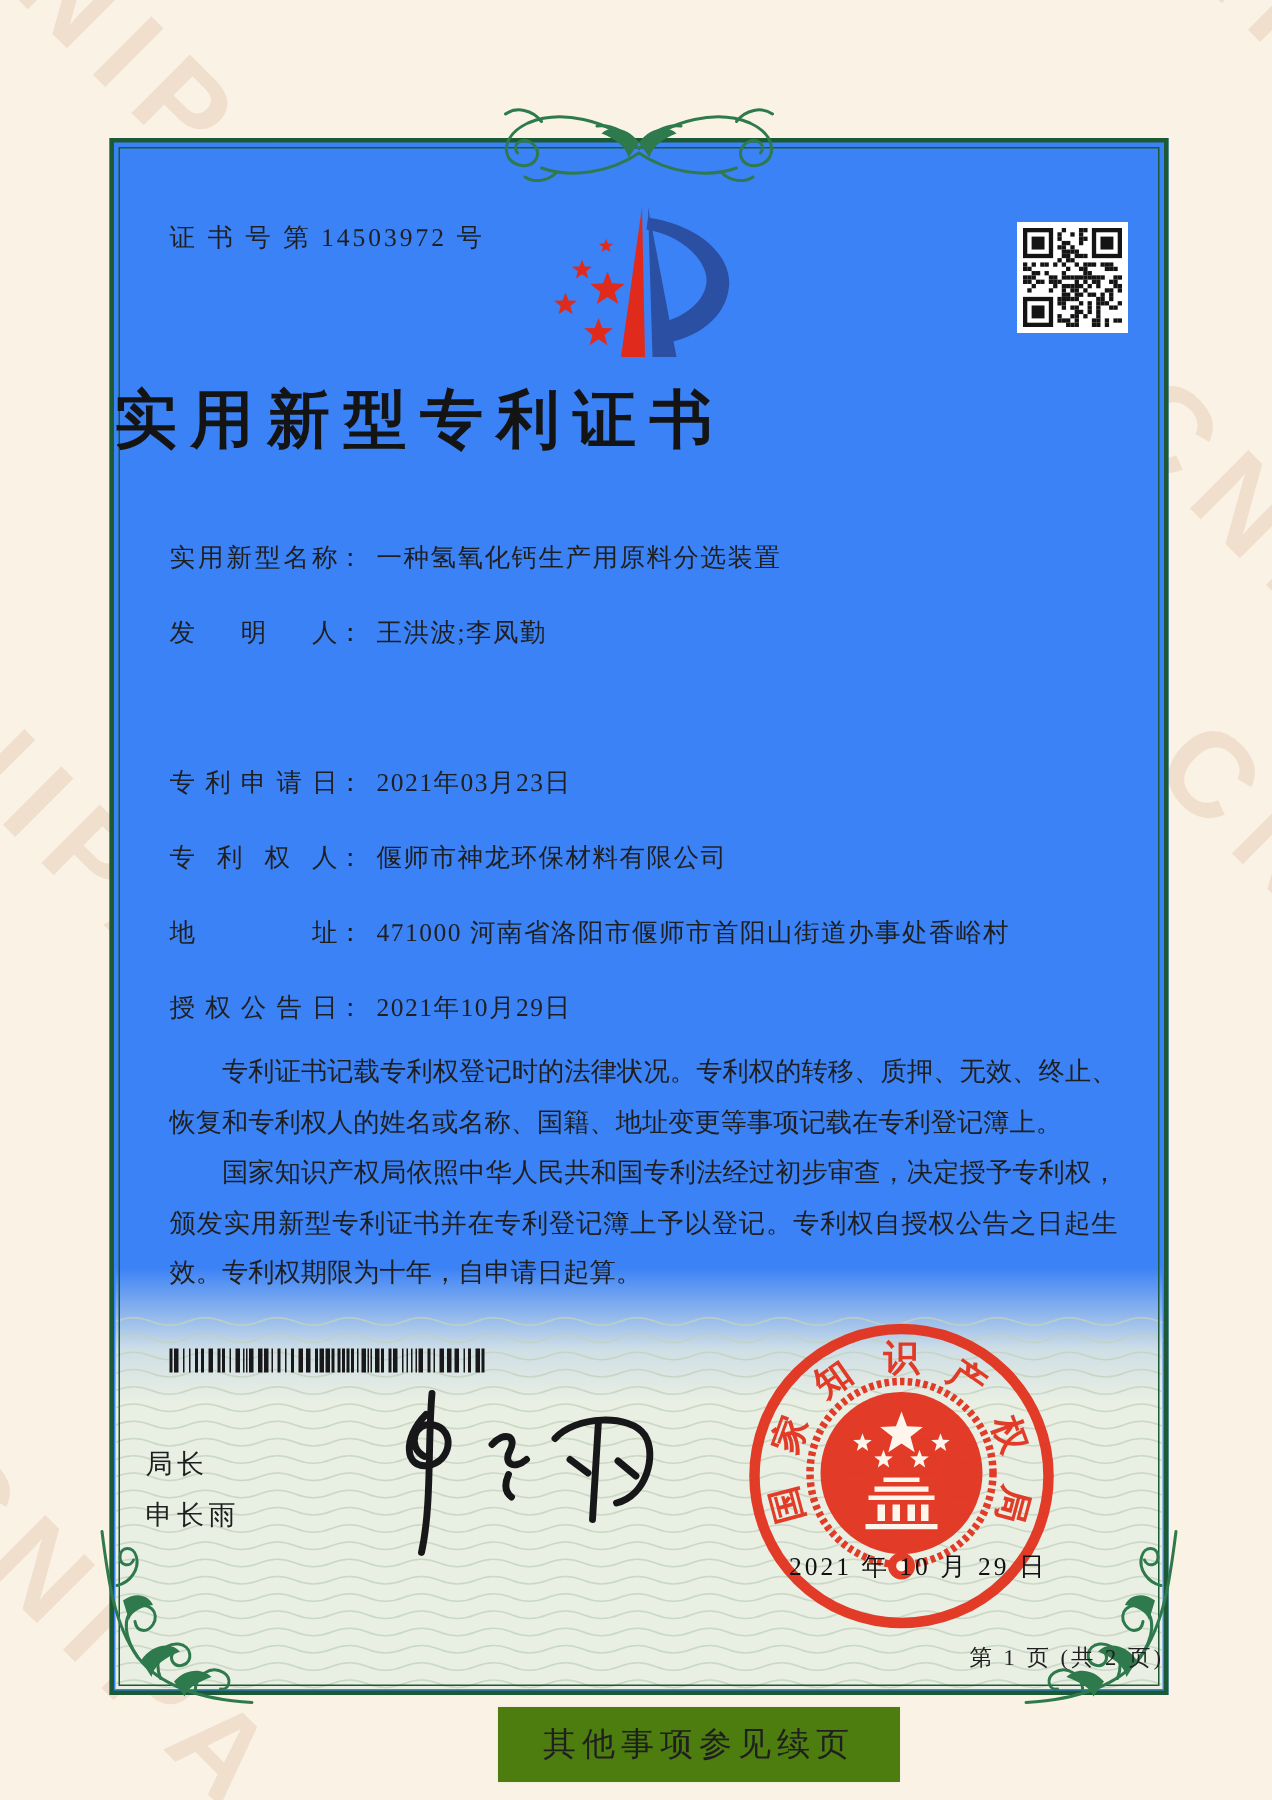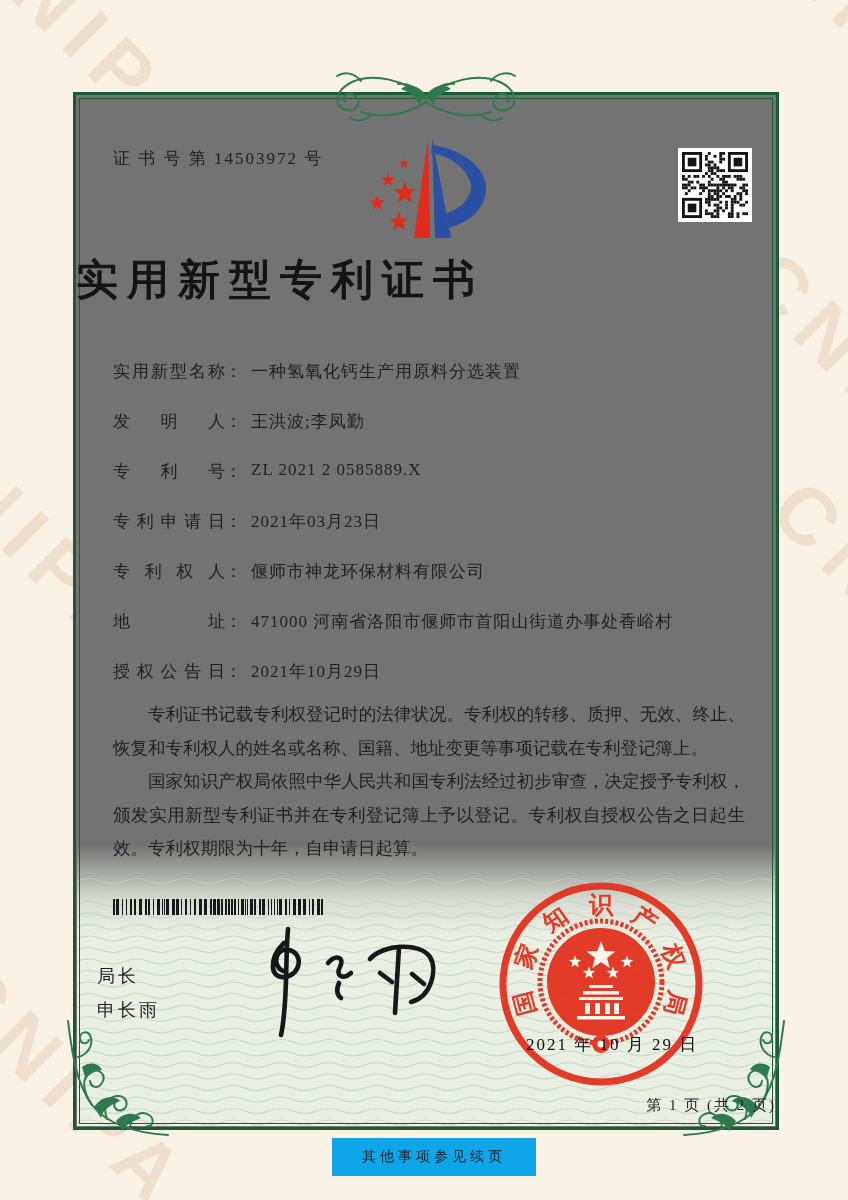--- a/index.html
+++ b/index.html
@@ -10,21 +10,21 @@
     font-family:"Liberation Serif","DejaVu Serif",serif;
     color:#1f1f1f;
   }
   .wm {
     position:absolute; font-family:"Liberation Sans","DejaVu Sans",sans-serif;
     font-weight:bold; font-size:80px; letter-spacing:14px; white-space:nowrap;
     color:rgba(205,145,115,0.20); transform:rotate(45deg); z-index:1;
   }
   .cert-box {
     position:absolute; left:73px; top:92px; width:706px; height:1038px;
-    border:3px solid #1b5a34; background:#737373; z-index:2;
+    border:3px solid #1b5a34; background:#3b82f6; z-index:2;
   }
   .cert-inner { position:absolute; inset:3px; border:1px solid #1b5a34; pointer-events:none; z-index:3; }
   .band { position:absolute; left:1px; right:1px; bottom:1px; top:750px; overflow:hidden; z-index:0;
           background:linear-gradient(180deg, rgba(233,239,227,0) 0px, rgba(233,239,227,0.85) 55px, #e9efe3 90px); }
   .band svg { position:absolute; left:0; top:30px; }
   .cert-no { position:absolute; left:37px; top:52px; font-size:17px; letter-spacing:2px; z-index:4; }
   .logo { position:absolute; left:276px; top:37px; width:150px; height:120px; z-index:4; }
   .qr-wrap { position:absolute; left:602px; top:53px; width:74px; height:74px; background:#fff; padding:4px; z-index:4; }
   .title { position:absolute; left:0; width:100%; top:157px; 
            font-size:42px; font-weight:bold; letter-spacing:9px; color:#141414; z-index:4; }
@@ -36,22 +36,22 @@
   .paras { position:absolute; left:37px; top:603px; width:632px; font-size:17.5px;
            line-height:1.92; text-align:justify; z-index:4; }
   .paras p { text-indent:2em; }
   .barcode { position:absolute; left:37px; top:804px; width:236px; height:16px; font-size:0; z-index:5; }
   .barcode span { display:inline-block; height:100%; background:#18181a; }
   .officer { position:absolute; left:21px; font-size:18px; letter-spacing:3px; z-index:5; }
   .signature { position:absolute; left:146px; top:828px; z-index:5; }
   .seal { position:absolute; left:419px; top:783px; width:212px; height:212px; z-index:5; opacity:0.96; }
   .seal-date { position:absolute; left:450px; top:938px; font-size:17px; letter-spacing:2px; color:#101010; z-index:6; white-space:nowrap; }
   .page-ind { position:absolute; left:0; width:100%; top:1001px; text-align:right; font-size:15px; letter-spacing:2px; z-index:5; }
-  .footer-note { position:absolute; left:332px; top:1138px; background:#0ea5e9; padding:10px 30px;
-                 font-size:14px; letter-spacing:4px; z-index:3; box-shadow:0 0 2px rgba(0,0,0,0.06); }
+  .footer-note { position:absolute; left:332px; top:1138px; background:#4d7c0f; padding:10px 30px;
+                 font-size:22px; letter-spacing:4px; z-index:3; box-shadow:0 0 2px rgba(0,0,0,0.06); }
   .orn-top { position:absolute; left:50%; top:-26px; transform:translateX(-50%); z-index:4; }
   .orn-bl { position:absolute; left:-16px; bottom:-14px; z-index:4; }
   .orn-br { position:absolute; right:-16px; bottom:-14px; transform:scaleX(-1); z-index:4; }
 </style>
 </head>
 <body>
 
 <div class="page">
 
   <div class="wm" style="left:-70px; top:-10px;">CNIPA</div>
@@ -330,23 +330,20 @@
     </div>
 
     <div class="title">实用新型专利证书</div>
 
     <div class="frow" style="top:265px;">
       <span class="flabel">实用新型名称</span><span class="fcolon">：</span><span class="fvalue">一种氢氧化钙生产用原料分选装置</span>
     </div>
     <div class="frow" style="top:315px;">
       <span class="flabel">发　明　人</span><span class="fcolon">：</span><span class="fvalue">王洪波;李凤勤</span>
     </div>
-    <div class="frow" style="top:365px;">
-      <span class="flabel">专　利　号</span><span class="fcolon">：</span><span class="fvalue">ZL 2021 2 0585889.X</span>
-    </div>
     <div class="frow" style="top:415px;">
       <span class="flabel">专利申请日</span><span class="fcolon">：</span><span class="fvalue">2021年03月23日</span>
     </div>
     <div class="frow" style="top:465px;">
       <span class="flabel">专 利 权 人</span><span class="fcolon">：</span><span class="fvalue">偃师市神龙环保材料有限公司</span>
     </div>
     <div class="frow" style="top:515px;">
       <span class="flabel">地　　　址</span><span class="fcolon">：</span><span class="fvalue">471000 河南省洛阳市偃师市首阳山街道办事处香峪村</span>
     </div>
     <div class="frow" style="top:565px; right:37px;">

